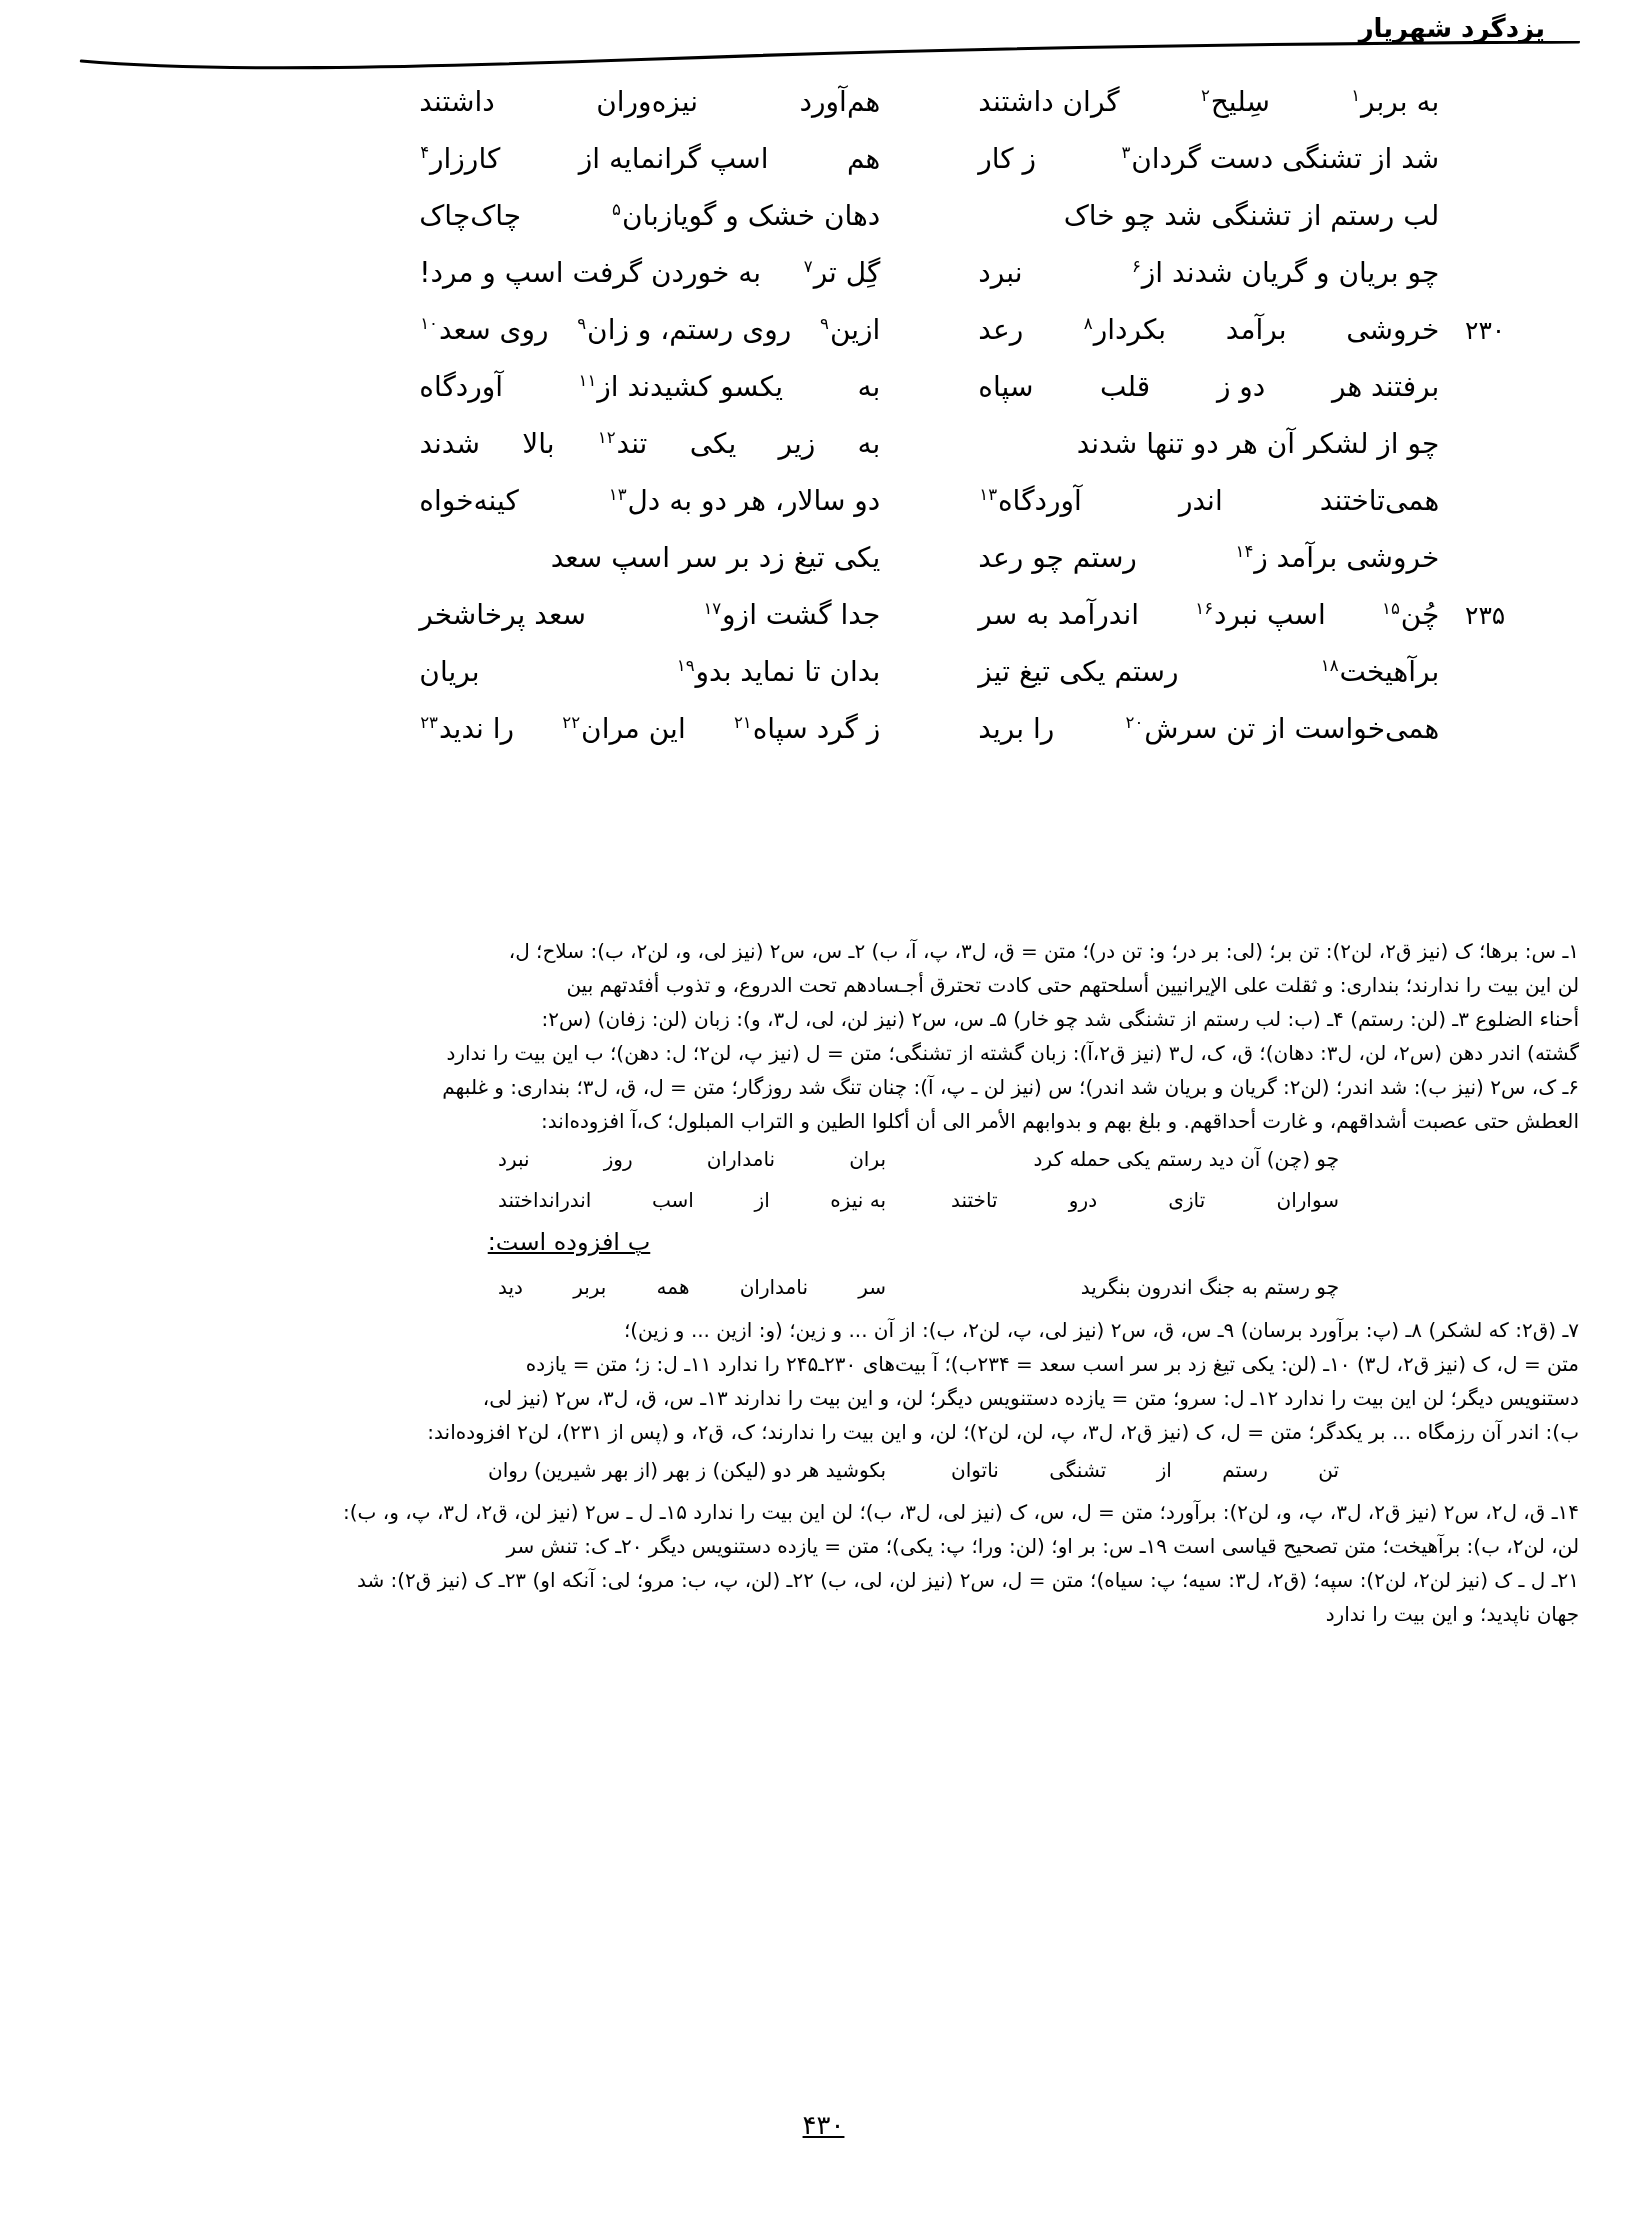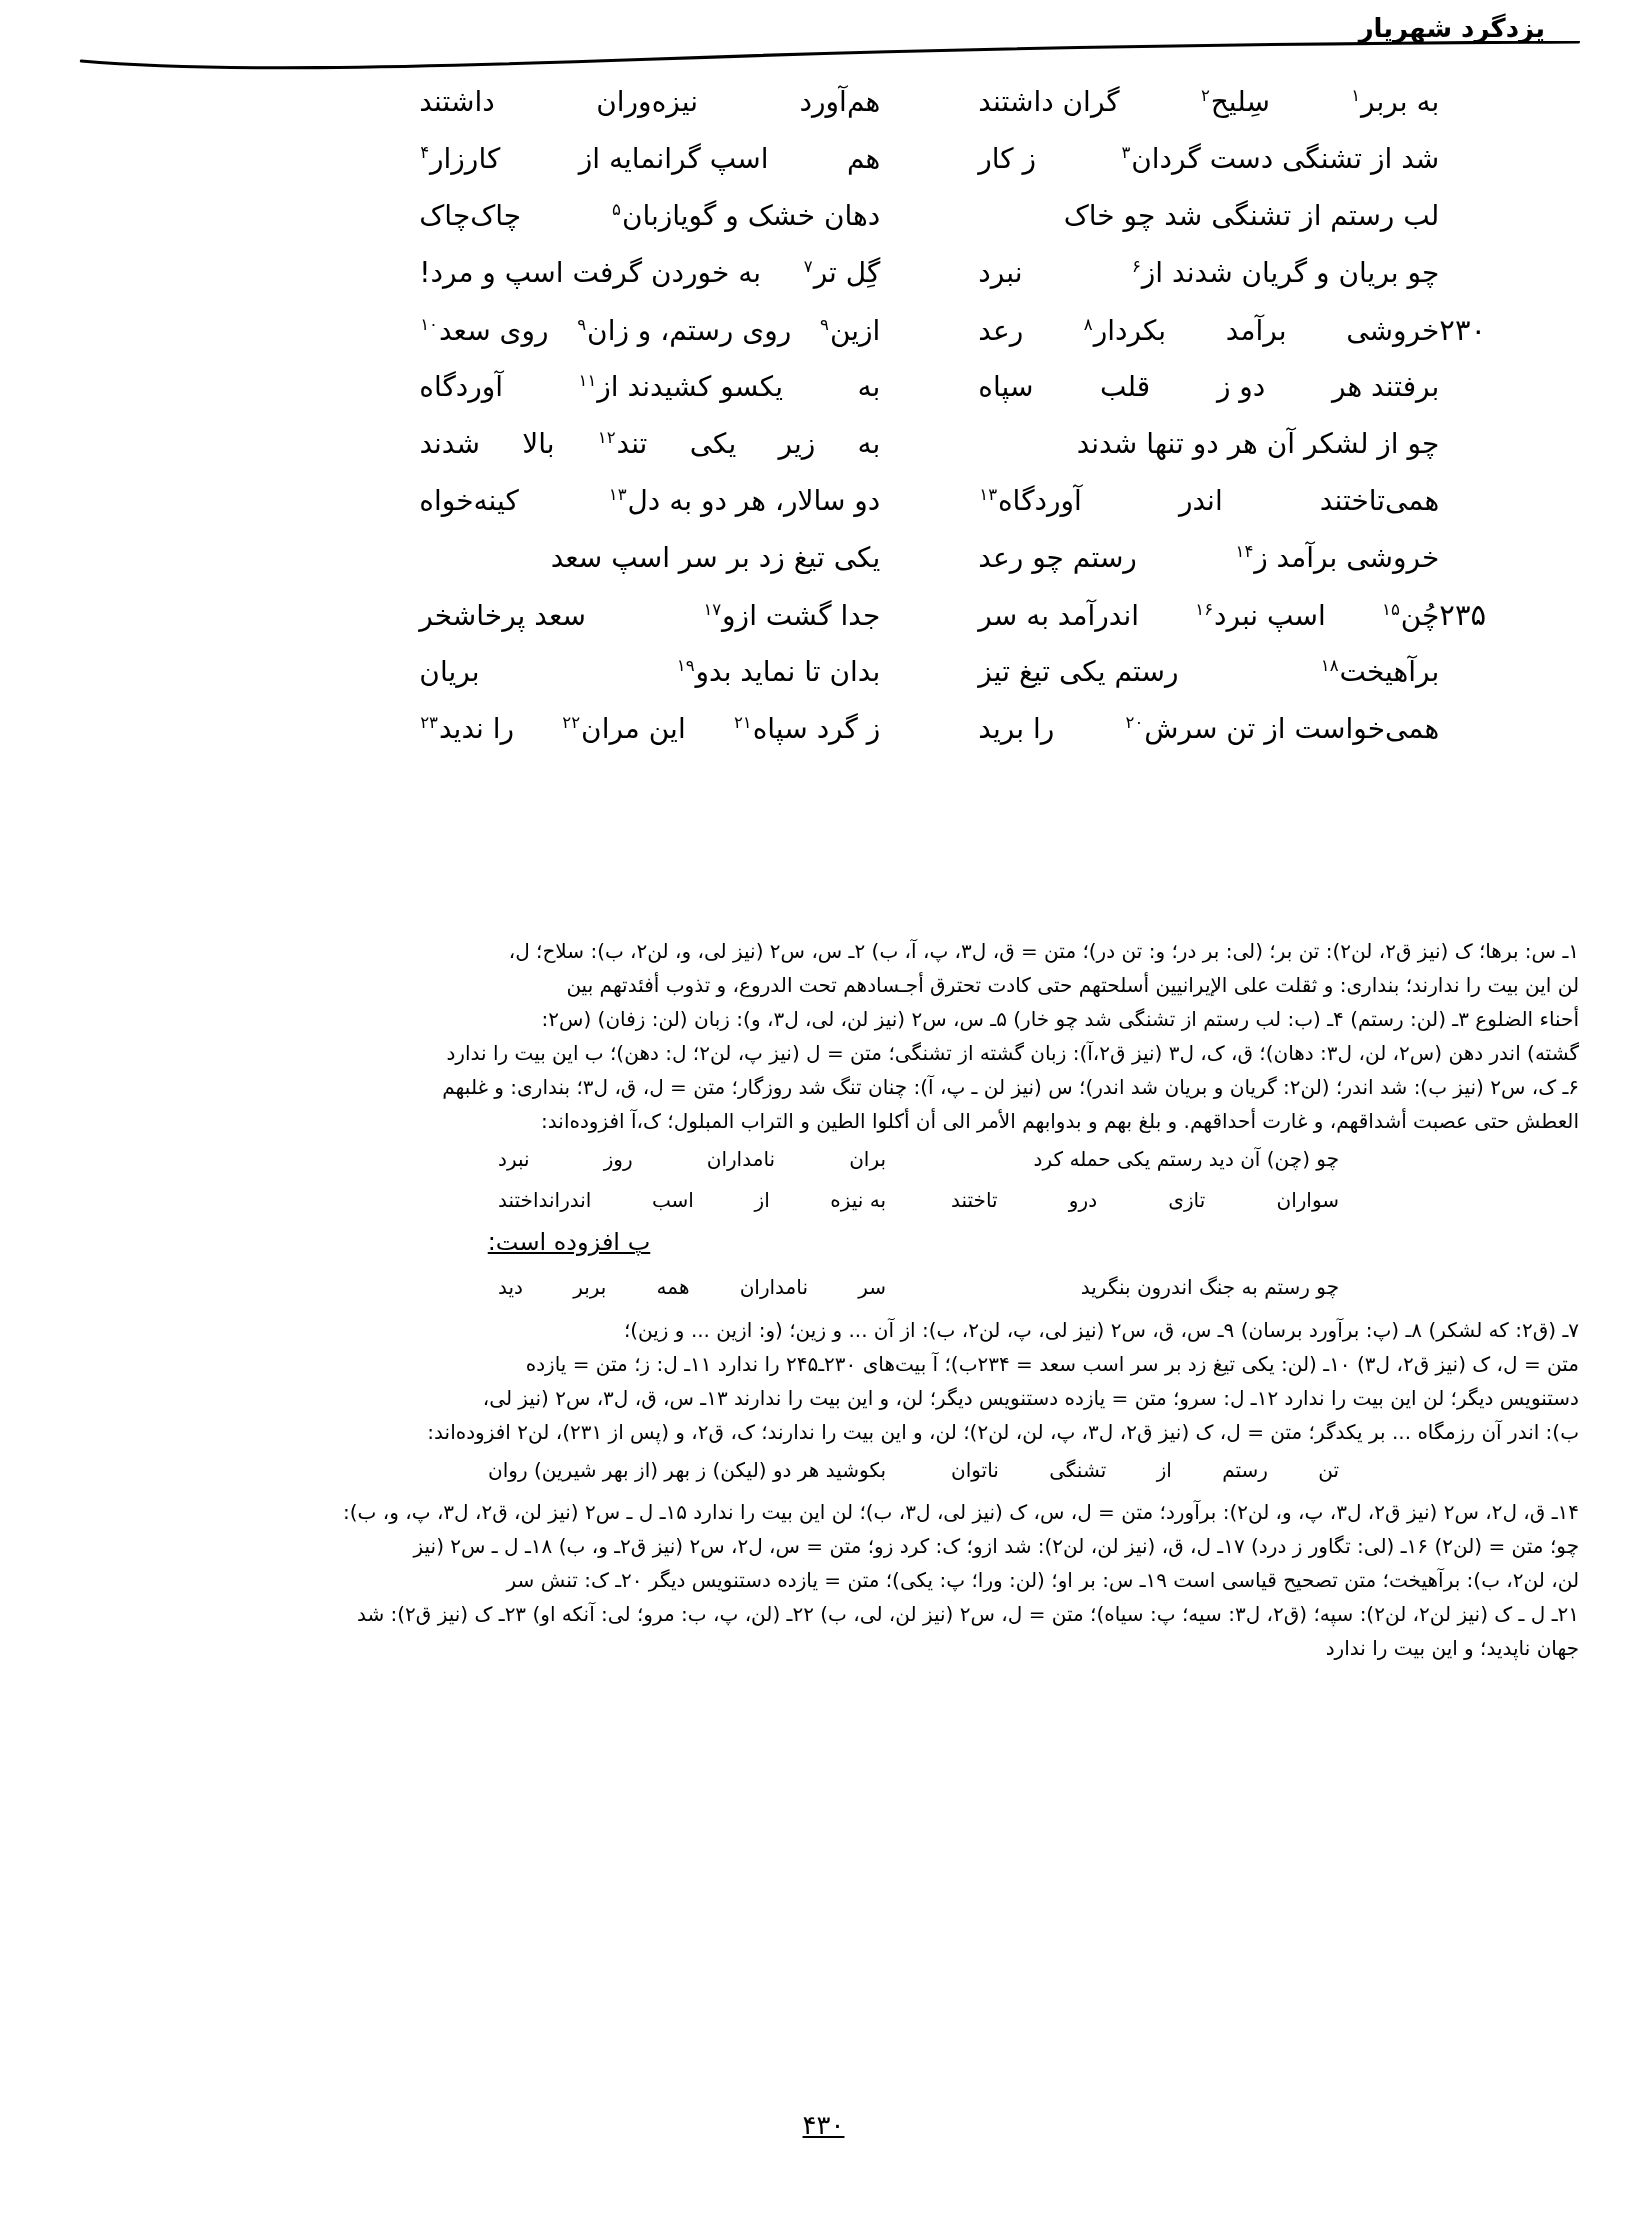--- a/index.html
+++ b/index.html
@@ -61,22 +61,22 @@
     display: flex;
     flex-direction: row;
     align-items: baseline;
     height: 57px;
     font-size: 28px;
     white-space: nowrap;
   }
   .bayt-num {
     width: 66px;
     flex: 0 0 66px;
-    font-size: 29px;
-    text-align: left;
+    font-size: 25px;
+    text-align: right;
     padding-right: 3.7px;
   }
   .hemistich {
     flex: 0 0 auto;
     display: flex;
     flex-direction: row;
     justify-content: space-between;
   }
   .hemistich.h1 { width: 461px; }
   .hemistich.h2 { width: 461px; margin-right: 98px; }
@@ -368,21 +368,20 @@
             <span>از</span>
             <span>تشنگی</span>
             <span>ناتوان</span>
           </div>
           <div class="inset-hemistich second">
             <span>بکوشید هر دو (لیکن) ز بهر (از بهر شیرین) روان</span>
           </div>
         </div>
       </div>
       <div class="app-line">۱۴ـ ق، ل۲، س۲ (نیز ق۲، ل۳، پ، و، لن۲): برآورد؛ متن = ل، س، ک (نیز لی، ل۳، ب)؛ لن این بیت را ندارد   ۱۵ـ ل ـ س۲ (نیز لن، ق۲، ل۳، پ، و، ب):</div>
-      <div class="app-line">چو؛ متن = (لن۲)   ۱۶ـ (لی: تگاور ز درد)   ۱۷ـ ل، ق، (نیز لن، لن۲): شد ازو؛ ک: کرد زو؛ متن = س، ل۲، س۲ (نیز ق۲ـ و، ب)   ۱۸ـ ل ـ س۲ (نیز</div>
       <div class="app-line">لن، لن۲، ب): برآهیخت؛ متن تصحیح قیاسی است   ۱۹ـ س: بر او؛ (لن: ورا؛ پ: یکی)؛ متن = یازده دستنویس دیگر   ۲۰ـ ک: تنش سر</div>
       <div class="app-line">۲۱ـ ل ـ ک (نیز لن۲، لن۲): سپه؛ (ق۲، ل۳: سیه؛ پ: سیاه)؛ متن = ل، س۲ (نیز لن، لی، ب)   ۲۲ـ (لن، پ، ب: مرو؛ لی: آنکه او)   ۲۳ـ ک (نیز ق۲): شد</div>
       <div class="app-line">جهان ناپدید؛ و این بیت را ندارد</div>
     </div>
 
   <div class="folio">۴۳۰</div>
 
 </div>
 
 

